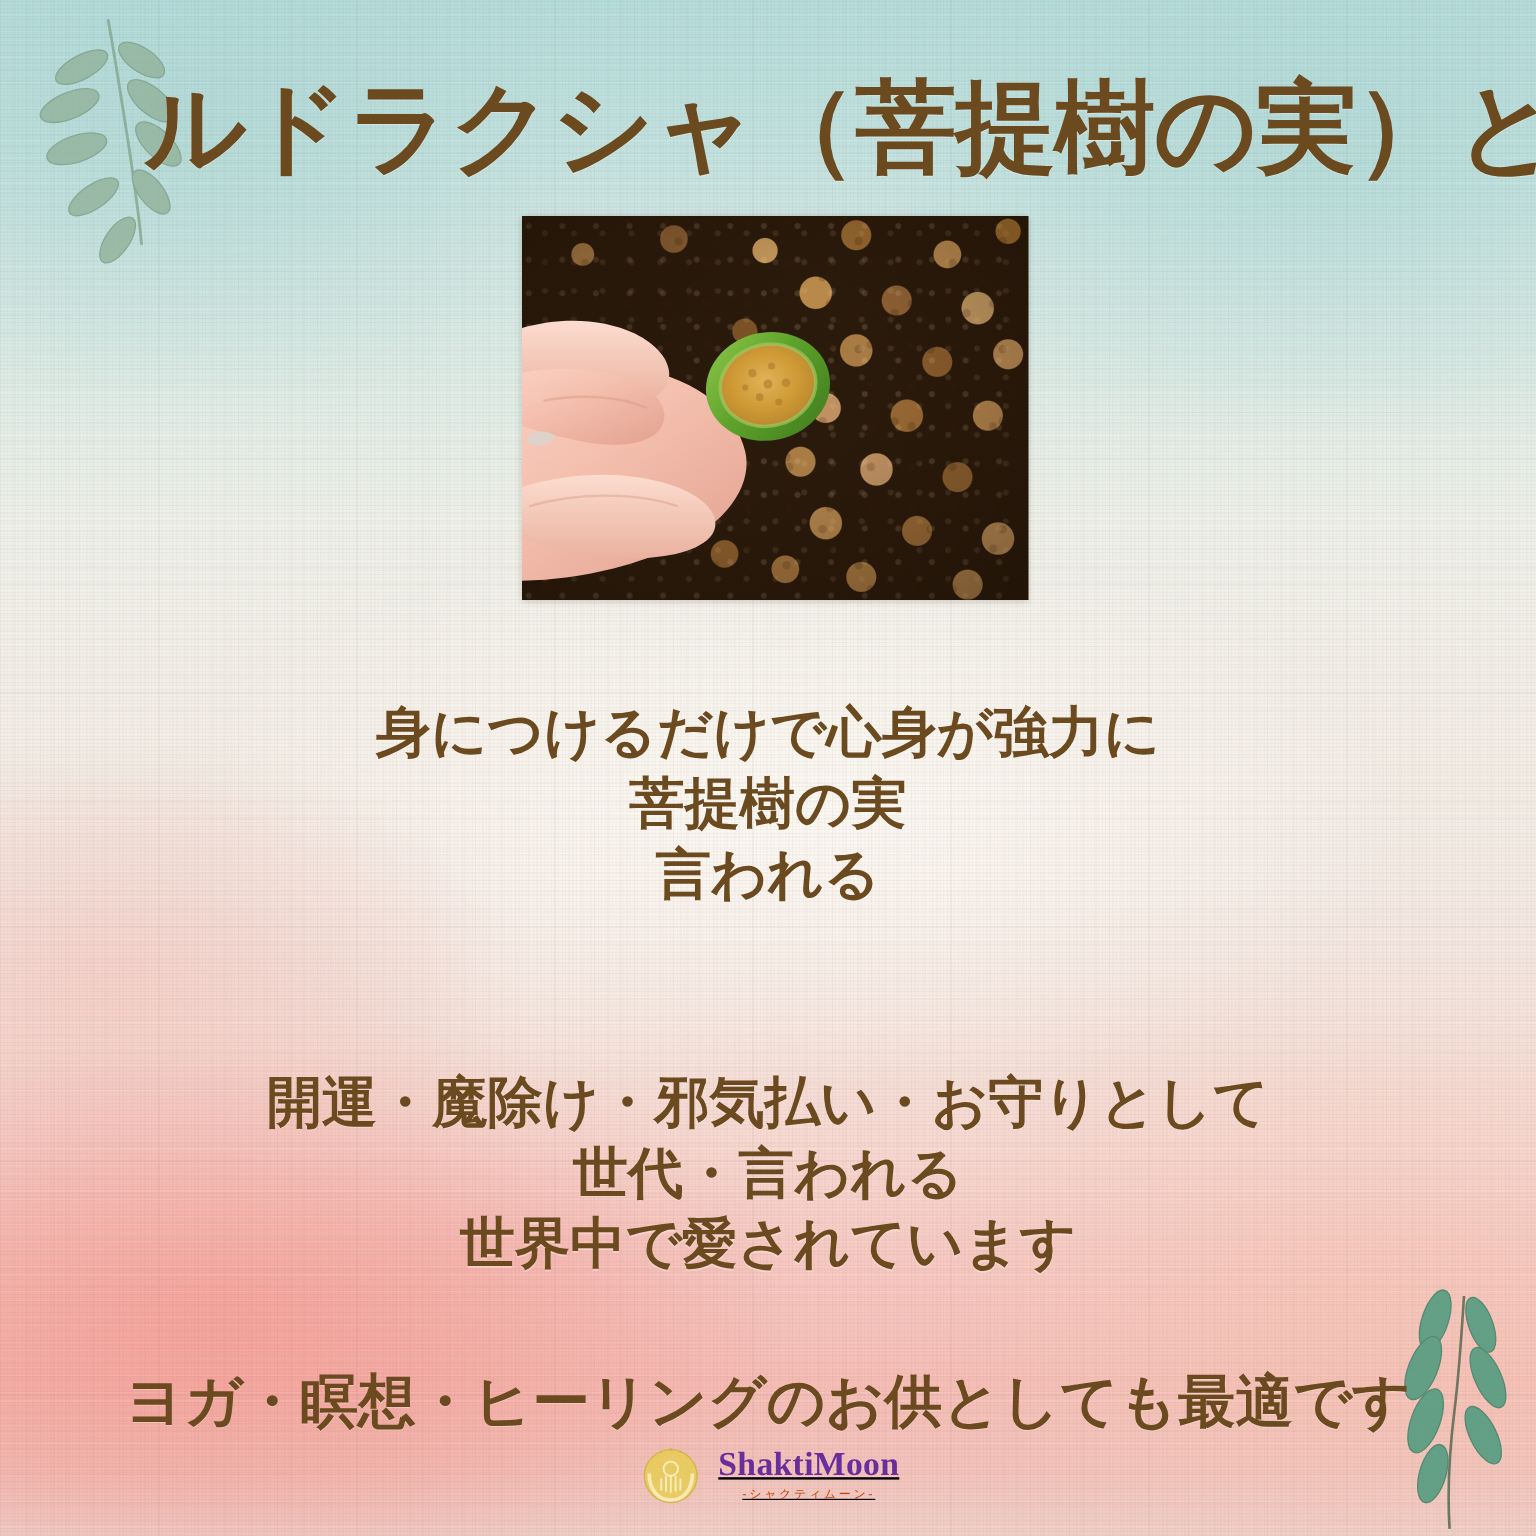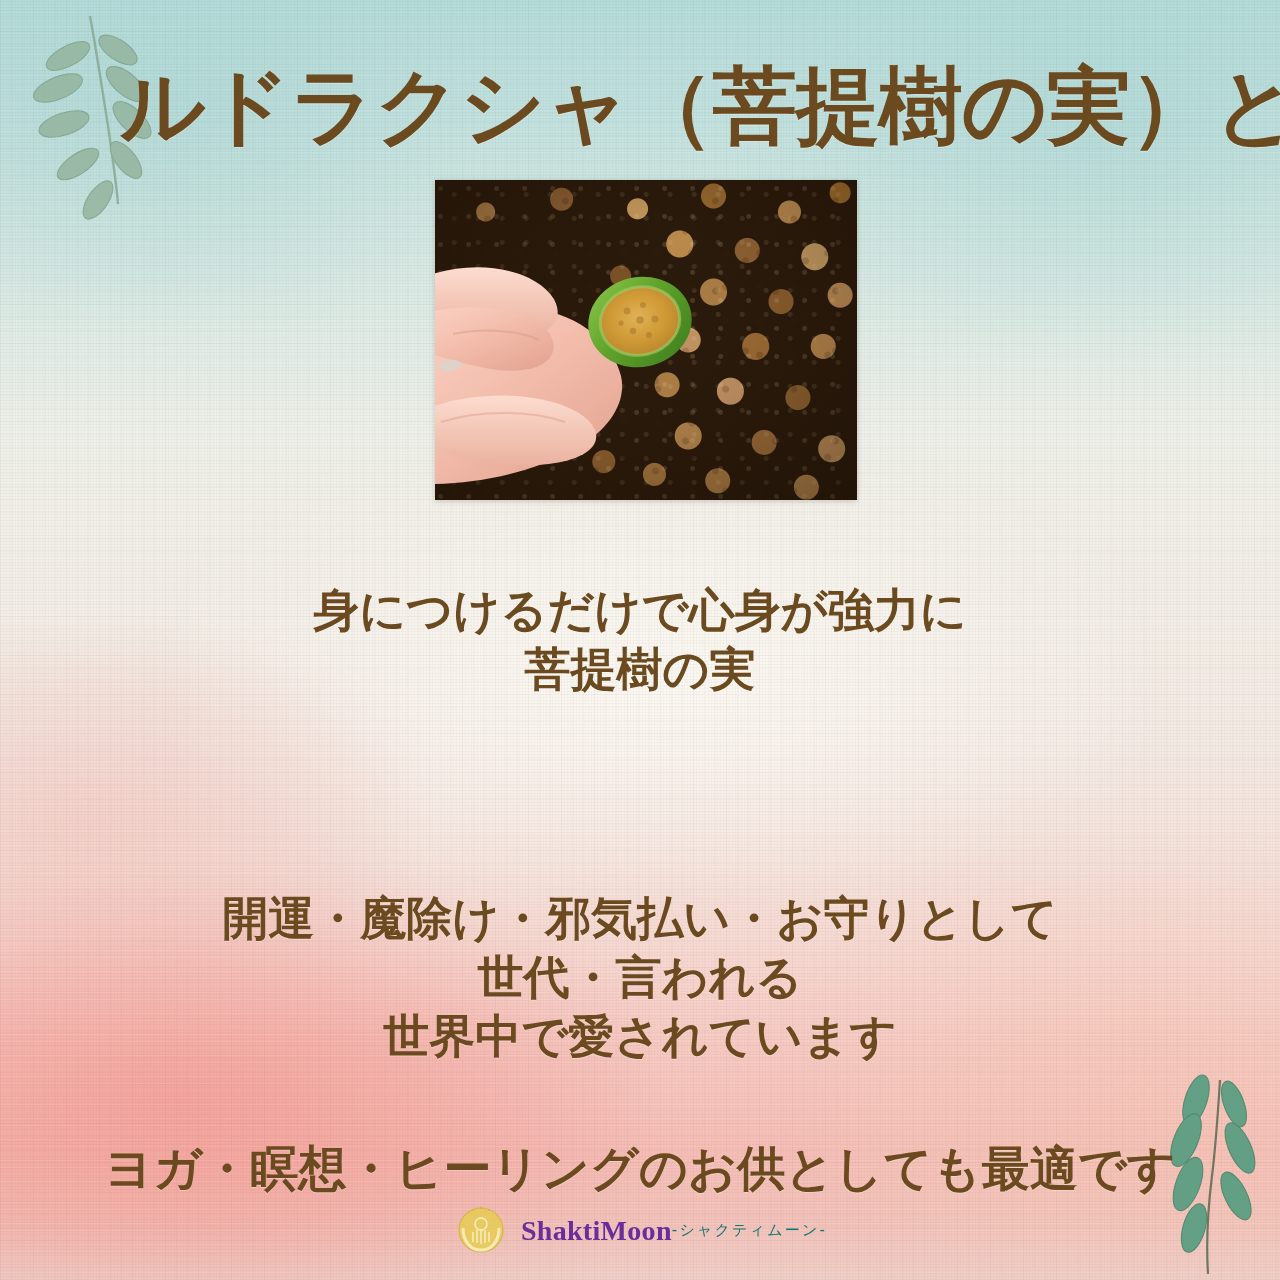--- a/index.html
+++ b/index.html
@@ -254,32 +254,32 @@
     left: 0;
     top: 1198px;
     width: 100%;
     height: 64px;
     display: flex;
     align-items: center;
     justify-content: center;
     gap: 12px;
   }
   .logo-emblem { width: 56px; height: 56px; position: relative; opacity: 0.88; }
-  .logo-words { display: flex; flex-direction: row; align-items: center; }
+  .logo-words { display: flex; flex-direction: column; align-items: center; text-decoration: underline; }
   .logo-name {
     color: #6a2d9c;
     font-size: 28px;
     line-height: 31px;
     font-weight: 700;
     font-family: "Liberation Serif", "DejaVu Serif", serif;
     letter-spacing: 0.3px;
   }
   .logo-sub {
-    color: #0f766e;
-    font-size: 15px;
+    color: #c2410c;
+    font-size: 10px;
     line-height: 20px;
     letter-spacing: 2.2px;
     font-family: "DejaVu Sans", "Liberation Sans", sans-serif;
   }
 </style>
 </head>
 <body>
 
 <div id="poster">
 
@@ -381,20 +381,21 @@
           <circle cx="55" cy="45" r="3.8"></circle>
         </g>
         <ellipse cx="55" cy="46" rx="40" ry="34" fill="none" stroke="#9ec861" stroke-width="3" opacity="0.7" transform="rotate(-12 55 46)"></ellipse>
       </svg>
     </div>
   </div>
 
   <div class="bodytext block1">
     <div>身につけるだけで心身が強力に</div>
     <div>菩提樹の実</div>
+    <div>言われる</div>
   </div>
 
   <div class="bodytext block2">
     <div>開運・魔除け・邪気払い・お守りとして</div>
     <div>世代・言われる</div>
     <div>世界中で愛されています</div>
   </div>
 
   <div class="bodytext block3">
     <div>ヨガ・瞑想・ヒーリングのお供としても最適です</div>

